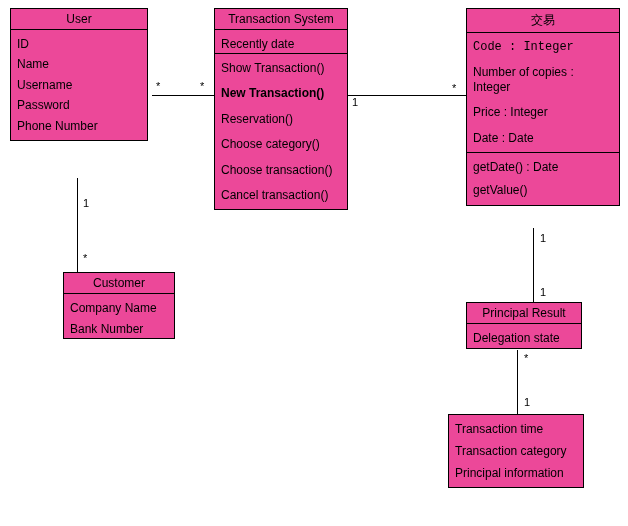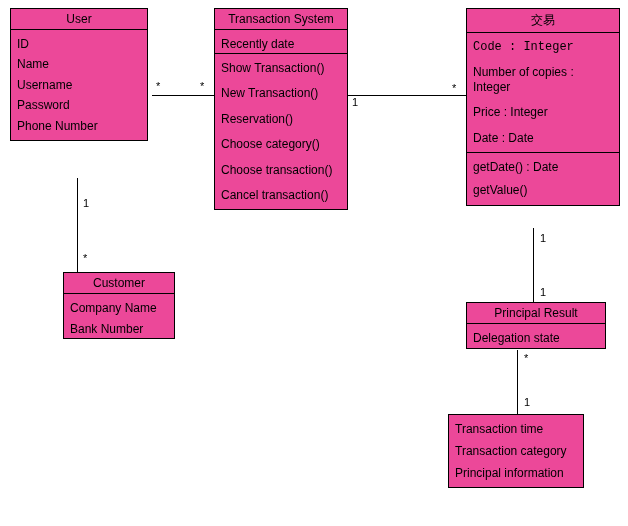--- a/index.html
+++ b/index.html
@@ -69,21 +69,21 @@
   </div>
 </div>
 
 <div class="class-box" style="left:214px; top:8px; width:134px;">
   <div class="class-title">Transaction System</div>
   <div class="section" style="height:24px;">
     <div class="attr">Recently date display()</div>
   </div>
   <div class="section">
     <div class="attr" style="padding-bottom:8px;">Show Transaction()</div>
-    <div class="attr" style="padding-bottom:8px;">New Transaction()</div>
+    <div class="attr" style="padding-bottom:8px;font-weight:bold;">New Transaction()</div>
     <div class="attr" style="padding-bottom:8px;">Reservation()</div>
     <div class="attr" style="padding-bottom:8px;">Choose category()</div>
     <div class="attr" style="padding-bottom:8px;">Choose transaction()</div>
     <div class="attr">Cancel transaction()</div>
   </div>
 </div>
 
 <div class="class-box" style="left:466px; top:8px; width:154px;">
   <div class="class-title">交易</div>
   <div class="section">
@@ -91,21 +91,21 @@
     <div class="attr" style="padding-bottom:8px;">Number of copies : Integer</div>
     <div class="attr" style="padding-bottom:8px;">Price : Integer</div>
     <div class="attr">Date : Date</div>
   </div>
   <div class="section">
     <div class="attr" style="padding-bottom:6px;">getDate() : Date</div>
     <div class="attr">getValue()</div>
   </div>
 </div>
 
-<div class="class-box" style="left:466px; top:302px; width:140px;">
+<div class="class-box" style="left:466px; top:302px; width:116px;">
   <div class="class-title">Principal Result</div>
   <div class="section" style="height:24px;">
     <div class="attr">Delegation state</div>
   </div>
 </div>
 
 <div class="class-box" style="left:448px; top:414px; width:136px;">
   <div class="section" style="height:72px;">
     <div class="attr" style="height:16px; overflow:hidden;">Transaction time</div>
     <div class="attr" style="height:16px; overflow:hidden;">Transaction category</div>

